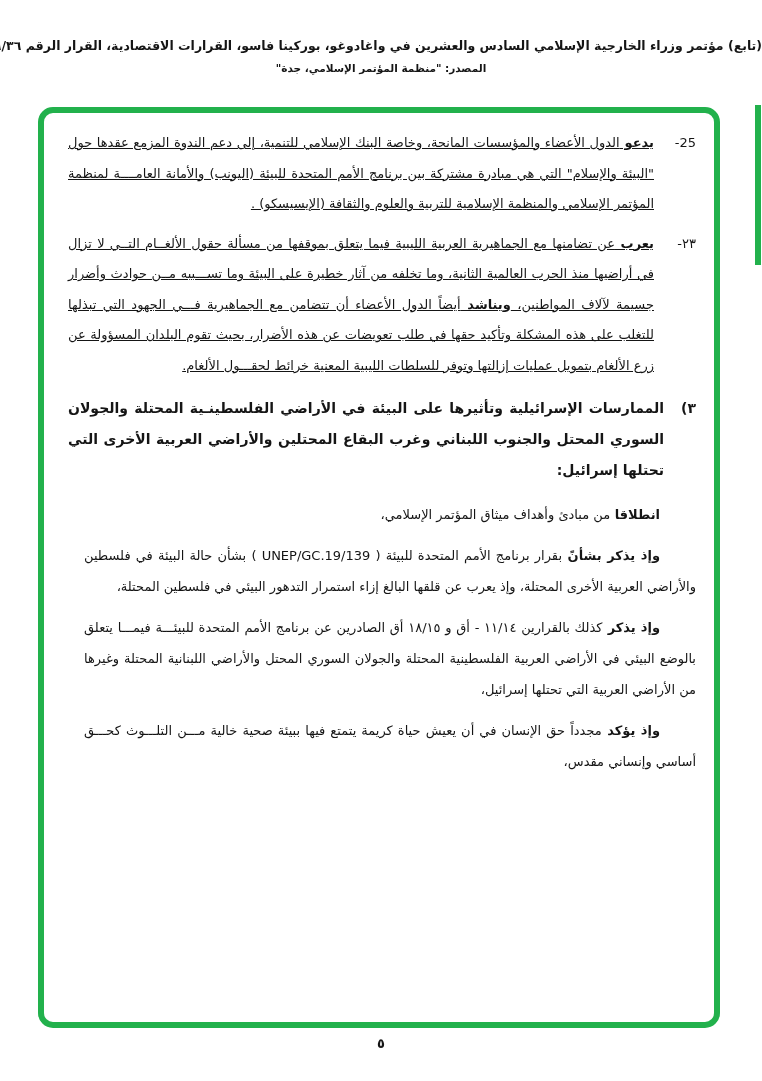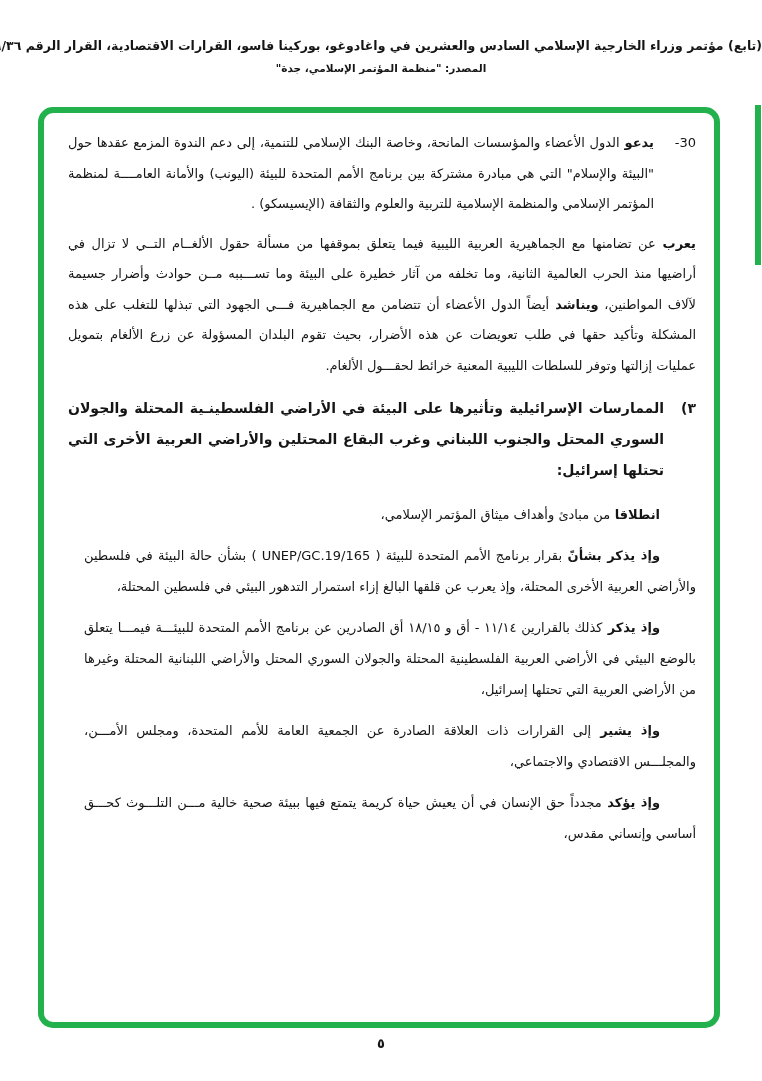--- a/index.html
+++ b/index.html
@@ -24,21 +24,21 @@
     width: 682px; height: 921px;
     box-sizing: border-box;
     border: 6px solid var(--frame-green, #22b14c);
     border-radius: 15px;
     padding: 15px 18px 0 24px;
     overflow: hidden;
   }
   .content-text { font-size: 13px; line-height: 2.35; text-align: justify; }
   .num-item { display: flex; margin-bottom: 9px; }
   .num-marker { flex: 0 0 42px; white-space: nowrap; }
-  .num-body { flex: 1; }
+  .num-body { flex: 1; text-decoration: underline; }
   .sec-head {
     display: flex; font-weight: 700; font-size: 14px;
     line-height: 2.2; margin: 12px 0 14px 0;
   }
   .sec-marker { flex: 0 0 32px; white-space: nowrap; }
   .sec-body { flex: 1; text-align: justify; }
   .pre { margin: 0 0 11px 16px; text-indent: 36px; }
   .b { font-weight: 700; }
   .edge-mark {
     position: absolute; left: 755px; top: 105px;
@@ -54,36 +54,36 @@
 <body>
 
 <div class="hdr">
   <div class="hdr-1">(تابع) مؤتمر وزراء الخارجية الإسلامي السادس والعشرين في واغادوغو، بوركينا فاسو، القرارات الاقتصادية، القرار الرقم ٢٦/٣٦-أق</div>
   <div class="hdr-2">المصدر: "منظمة المؤتمر الإسلامي، جدة"</div>
 </div>
 
 <div class="frame content-text">
 
   <div class="num-item">
-    <span class="num-marker">30-</span>
+    <span class="num-marker">25-</span>
     <span class="num-body"><span class="b">يدعو </span><span>الدول الأعضاء والمؤسسات المانحة، وخاصة البنك الإسلامي للتنمية، إلى دعم الندوة المزمع عقدها حول "البيئة والإسلام" التي هي مبادرة مشتركة بين برنامج الأمم المتحدة للبيئة (اليونب) والأمانة العامــــة لمنظمة المؤتمر الإسلامي والمنظمة الإسلامية للتربية والعلوم والثقافة (الإيسيسكو) .</span></span>
   </div>
 
   <div class="num-item">
+    <span class="num-marker">٢٣-</span>
     <span class="num-body"><span class="b">يعرب </span><span>عن تضامنها مع الجماهيرية العربية الليبية فيما يتعلق بموقفها من مسألة حقول الألغــام التــي لا تزال في أراضيها منذ الحرب العالمية الثانية، وما تخلفه من آثار خطيرة على البيئة وما تســـببه مــن حوادث وأضرار جسيمة لآلاف المواطنين، </span><span class="b">ويناشد </span><span>أيضاً الدول الأعضاء أن تتضامن مع الجماهيرية فـــي الجهود التي تبذلها للتغلب على هذه المشكلة وتأكيد حقها في طلب تعويضات عن هذه الأضرار، بحيث تقوم البلدان المسؤولة عن زرع الألغام بتمويل عمليات إزالتها وتوفر للسلطات الليبية المعنية خرائط لحقـــول الألغام.</span></span>
   </div>
 
   <div class="sec-head">
     <span class="sec-marker">٣)</span>
     <span class="sec-body"><span class="b">الممارسات الإسرائيلية وتأثيرها على البيئة في الأراضي الفلسطينـية المحتلة والجولان السوري المحتل والجنوب اللبناني وغرب البقاع المحتلين والأراضي العربية الأخرى التي تحتلها إسرائيل:</span></span>
   </div>
 
   <p class="pre"><span class="b">انطلاقا </span><span>من مبادئ وأهداف ميثاق المؤتمر الإسلامي،</span></p>
-  <p class="pre"><span class="b">وإذ يذكر بشأنً </span><span>بقرار برنامج الأمم المتحدة للبيئة ( UNEP/GC.19/165 )  بشأن حالة البيئة في فلسطين والأراضي العربية الأخرى المحتلة، وإذ يعرب عن قلقها البالغ إزاء استمرار التدهور البيئي في فلسطين المحتلة،</span></p>
+  <p class="pre"><span class="b">وإذ يذكر بشأنً </span><span>بقرار برنامج الأمم المتحدة للبيئة ( UNEP/GC.19/139 )  بشأن حالة البيئة في فلسطين والأراضي العربية الأخرى المحتلة، وإذ يعرب عن قلقها البالغ إزاء استمرار التدهور البيئي في فلسطين المحتلة،</span></p>
   <p class="pre"><span class="b">وإذ يذكر </span><span>كذلك بالقرارين ١١/١٤ - أق و  ١٨/١٥ أق الصادرين عن برنامج الأمم المتحدة للبيئـــة  فيمـــا يتعلق بالوضع البيئي في الأراضي العربية الفلسطينية المحتلة والجولان السوري المحتل والأراضي اللبنانية المحتلة وغيرها من الأراضي العربية التي تحتلها إسرائيل،</span></p>
-  <p class="pre"><span class="b">وإذ يشير </span><span>إلى القرارات ذات العلاقة الصادرة عن الجمعية العامة للأمم المتحدة، ومجلس الأمـــن، والمجلـــس الاقتصادي والاجتماعي،</span></p>
   <p class="pre"><span class="b">وإذ يؤكد </span><span>مجدداً حق الإنسان في أن يعيش حياة كريمة يتمتع فيها ببيئة صحية خالية مـــن التلـــوث كحـــق أساسي وإنساني مقدس،</span></p>
 
 </div>
 
 <div class="edge-mark"></div>
 
 <div class="pagenum">٥</div>
 
 </body></html>

